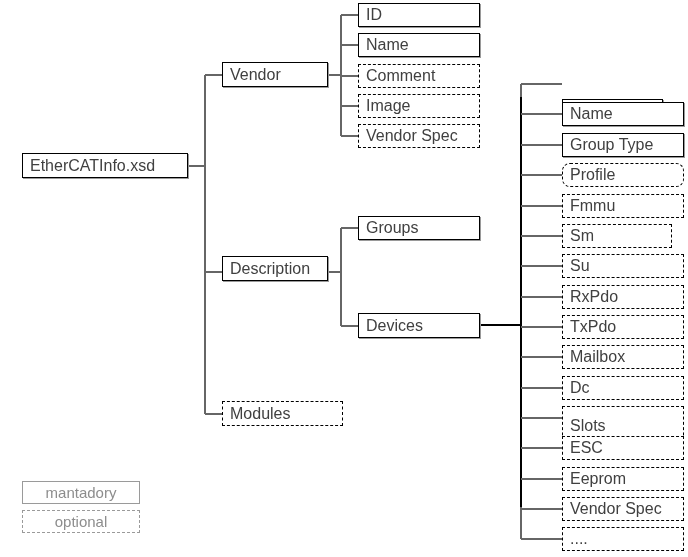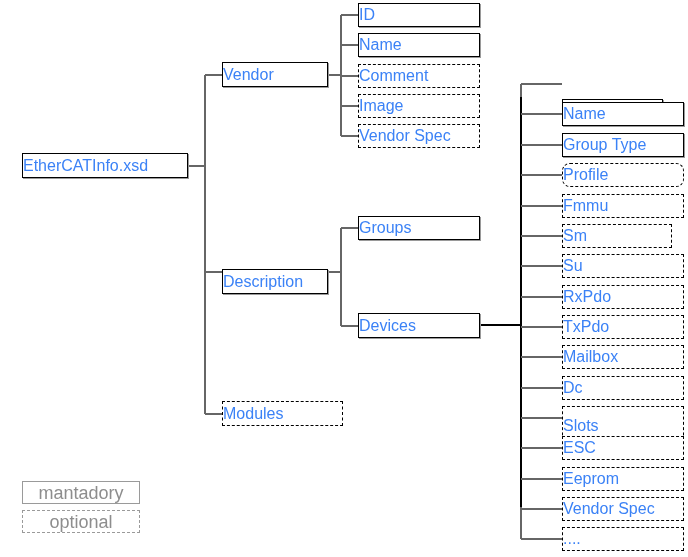--- a/index.html
+++ b/index.html
@@ -24,40 +24,40 @@
     pointer-events: none;
   }
   .node {
     position: absolute;
     box-sizing: border-box;
     background: #ffffff;
     display: flex;
     align-items: center;
     font-size: 16px;
     line-height: 1;
-    color: #3b82f6;
-    padding-left: 0;
+    color: #404040;
+    padding-left: 7px;
     white-space: nowrap;
     overflow: hidden;
   }
   .node.mandatory {
     border: 1px solid #000000;
     box-shadow: 1px 1px 0 0 #9a9a9a;
   }
   .node.optional {
     border: 1px dashed #000000;
   }
   .legend-box {
     position: absolute;
     box-sizing: border-box;
     background: #ffffff;
     display: flex;
     align-items: center;
     justify-content: center;
-    font-size: 18px;
+    font-size: 15px;
     line-height: 1;
     color: #8d8d8d;
     white-space: nowrap;
   }
   .legend-box.mandatory {
     border: 1px solid #9a9a9a;
   }
   .legend-box.optional {
     border: 1px dashed #9a9a9a;
   }
@@ -120,21 +120,21 @@
     </g>
   </svg>
 
   <div id="nodes-layer">
       <div class="node mandatory" style="left: 22px; top: 153px; width: 166px; height: 25px;">
         <span>EtherCATInfo.xsd</span>
       </div>
       <div class="node mandatory" style="left: 222px; top: 62px; width: 106px; height: 25px;">
         <span>Vendor</span>
       </div>
-      <div class="node mandatory" style="left: 222px; top: 269px; width: 106px; height: 25px;">
+      <div class="node mandatory" style="left: 222px; top: 256px; width: 106px; height: 25px;">
         <span>Description</span>
       </div>
       <div class="node optional" style="left: 222px; top: 401px; width: 121px; height: 25px;">
         <span>Modules</span>
       </div>
       <div class="node mandatory" style="left: 358px; top: 3px; width: 122px; height: 24px;">
         <span>ID</span>
       </div>
       <div class="node mandatory" style="left: 358px; top: 33px; width: 122px; height: 24px;">
         <span>Name</span>

